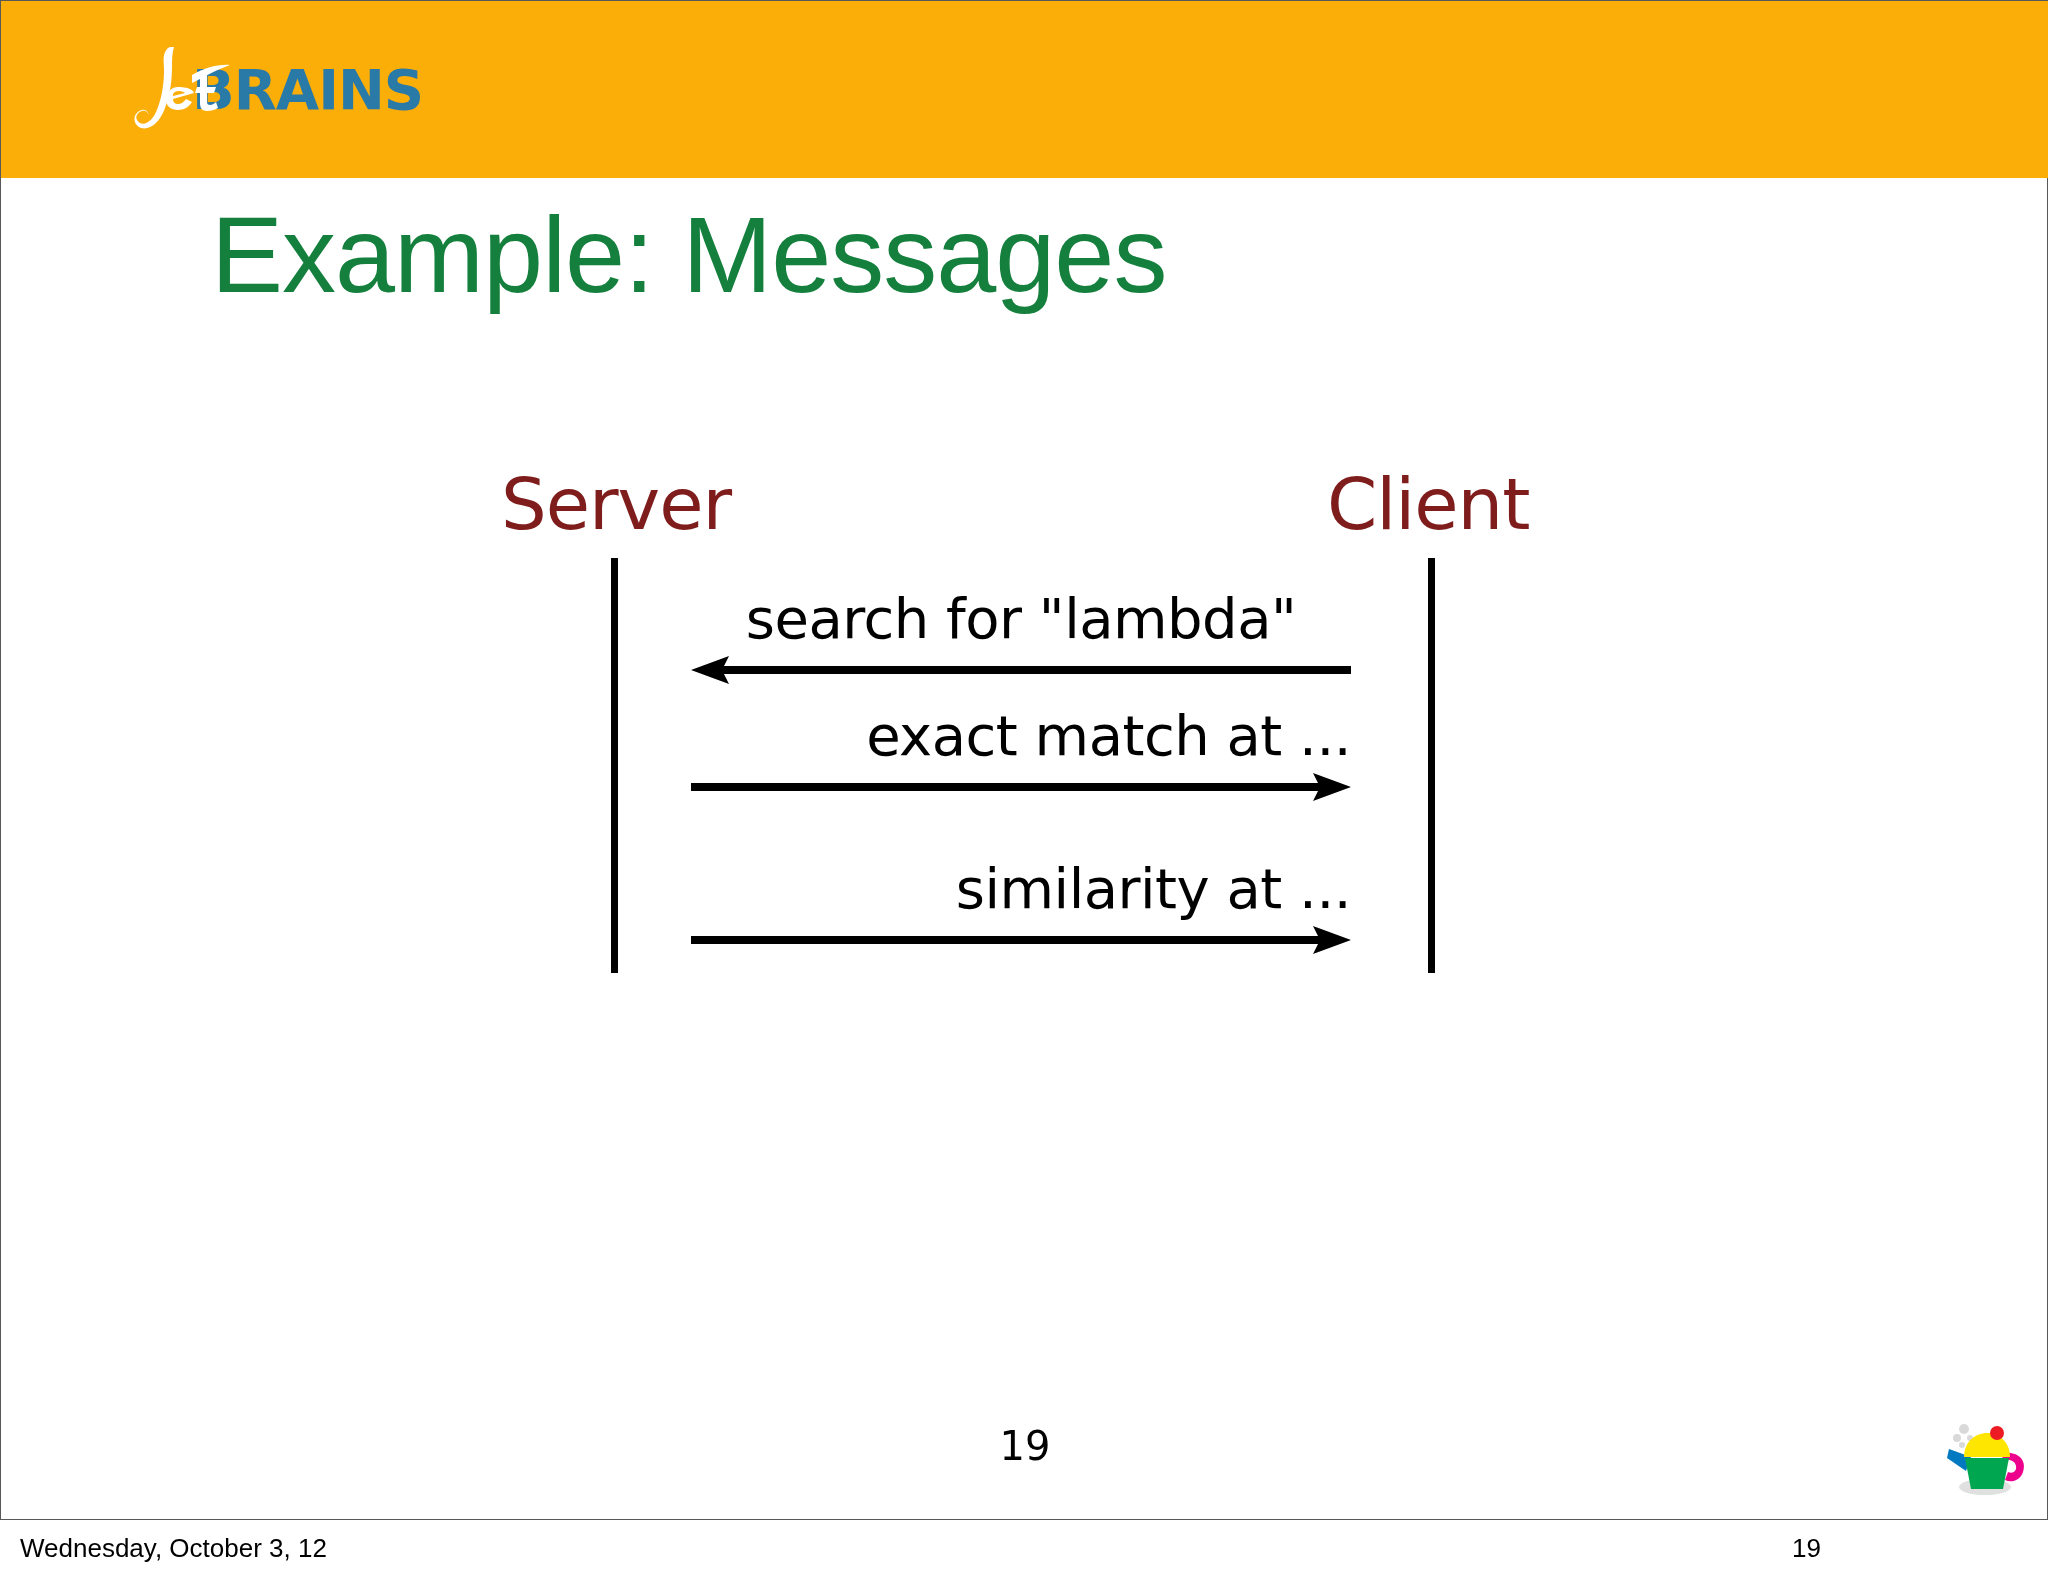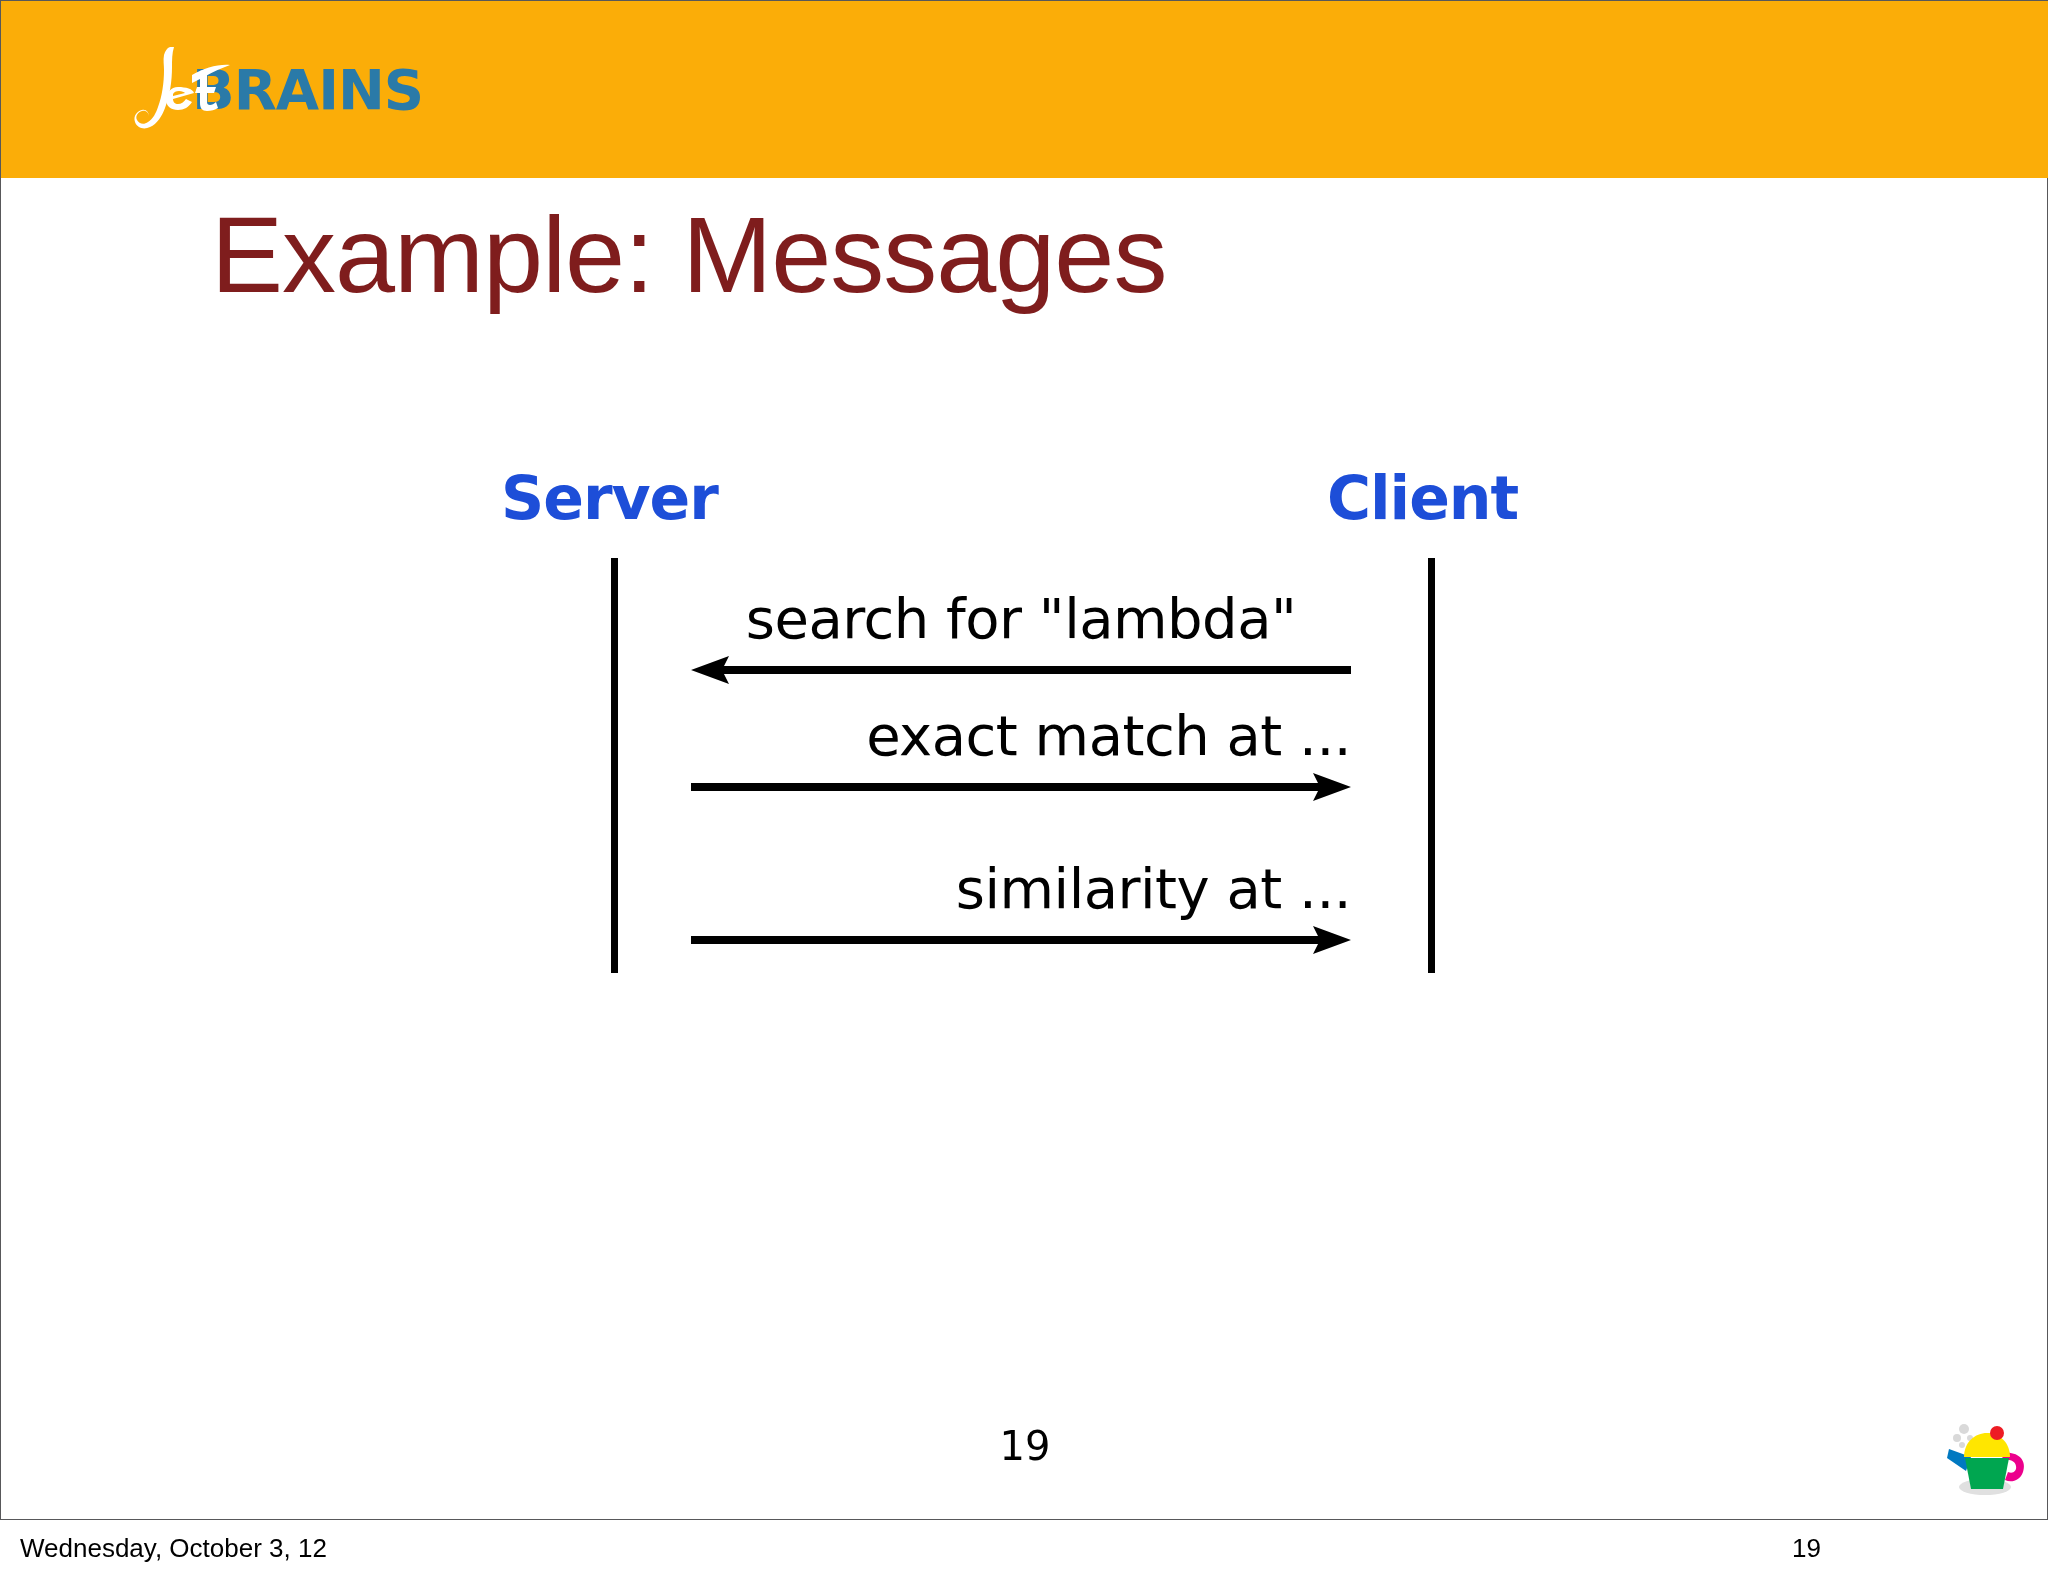--- a/index.html
+++ b/index.html
@@ -53,41 +53,41 @@
 
   
   .slide-title {
     position: absolute;
     left: 210px;
     top: 196px;
     font-family: "Liberation Sans", sans-serif;
     font-size: 108px;
     font-weight: 400;
     letter-spacing: -1px;
-    color: #7f1d1d;
+    color: #15803d;
     white-space: nowrap;
     line-height: 1.08;
   }
 
   
   .diagram {
     position: absolute;
     left: 0;
     top: 0;
     width: 2048px;
     height: 1520px;
     pointer-events: none;
   }
 
   .actor-label {
     position: absolute;
     font-family: "DejaVu Sans", sans-serif;
-    font-size: 60px;
-    font-weight: 700;
-    color: #1d4ed8;
+    font-size: 72px;
+    font-weight: 400;
+    color: #7f1d1d;
     white-space: nowrap;
     letter-spacing: -1px;
     line-height: 1;
   }
   .actor-server { left: 500px; top: 467px; }
   .actor-client { left: 1326px; top: 467px; text-align: center; }
 
   .lifeline {
     position: absolute;
     width: 7px;

